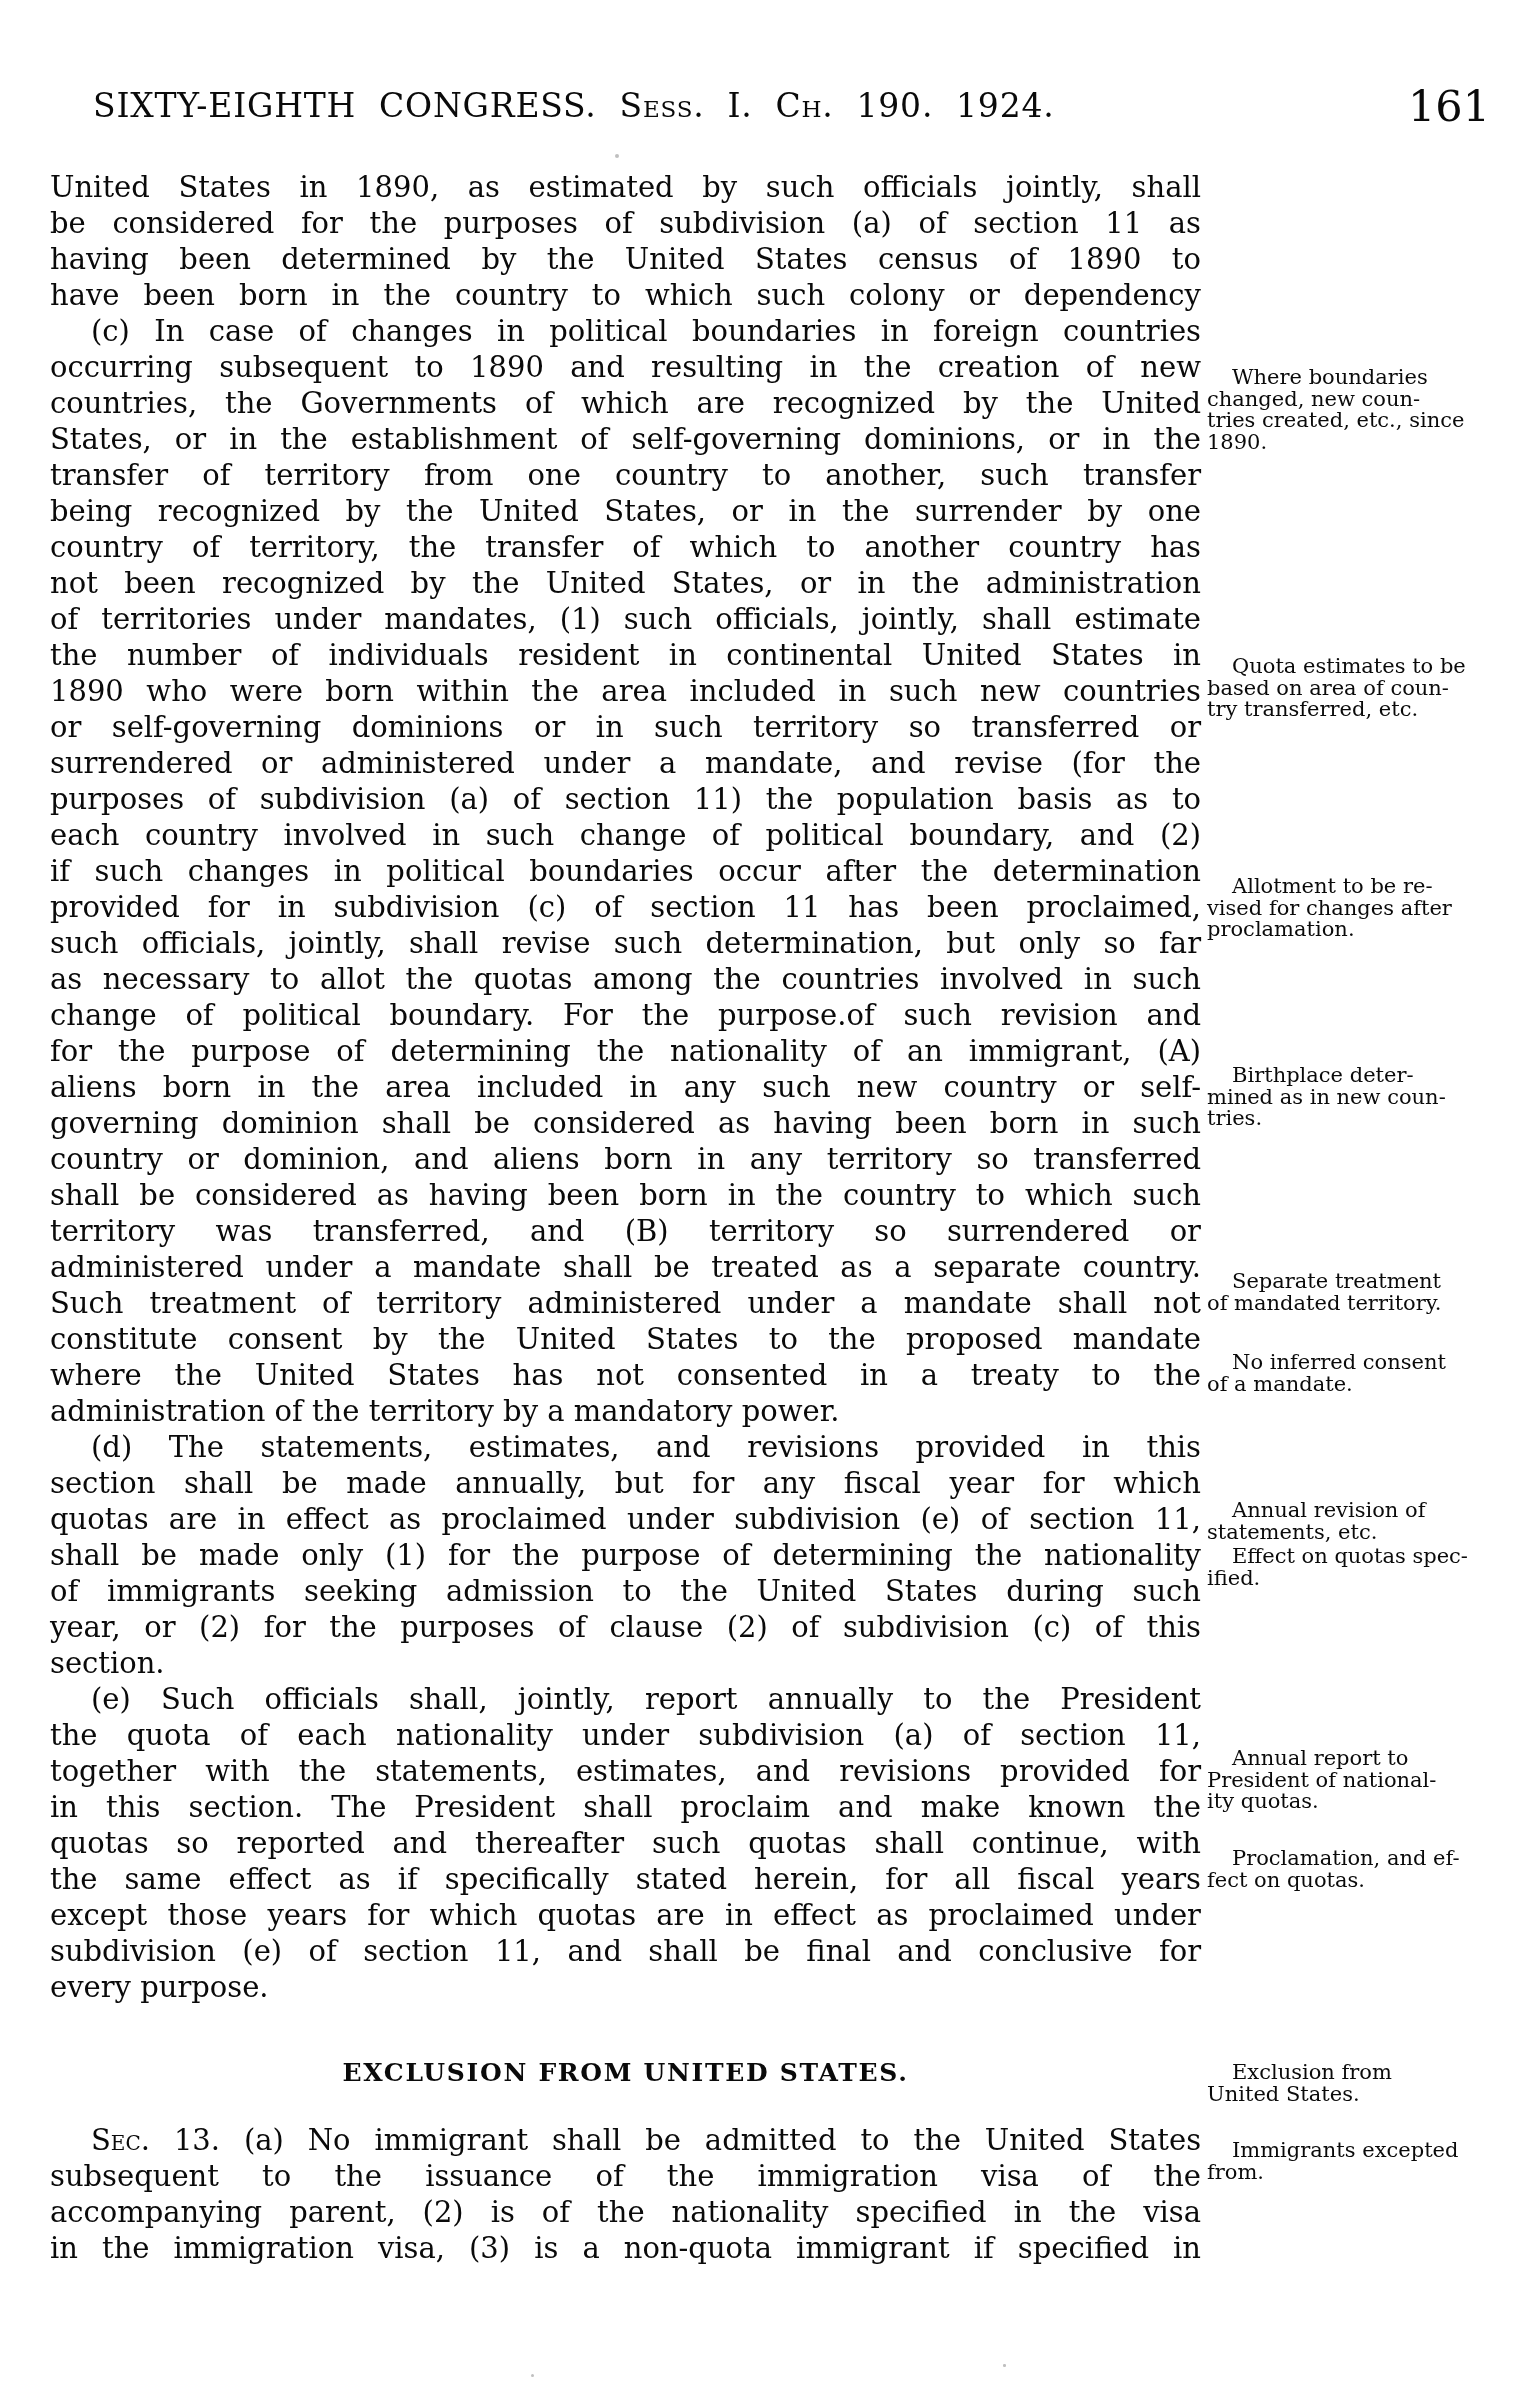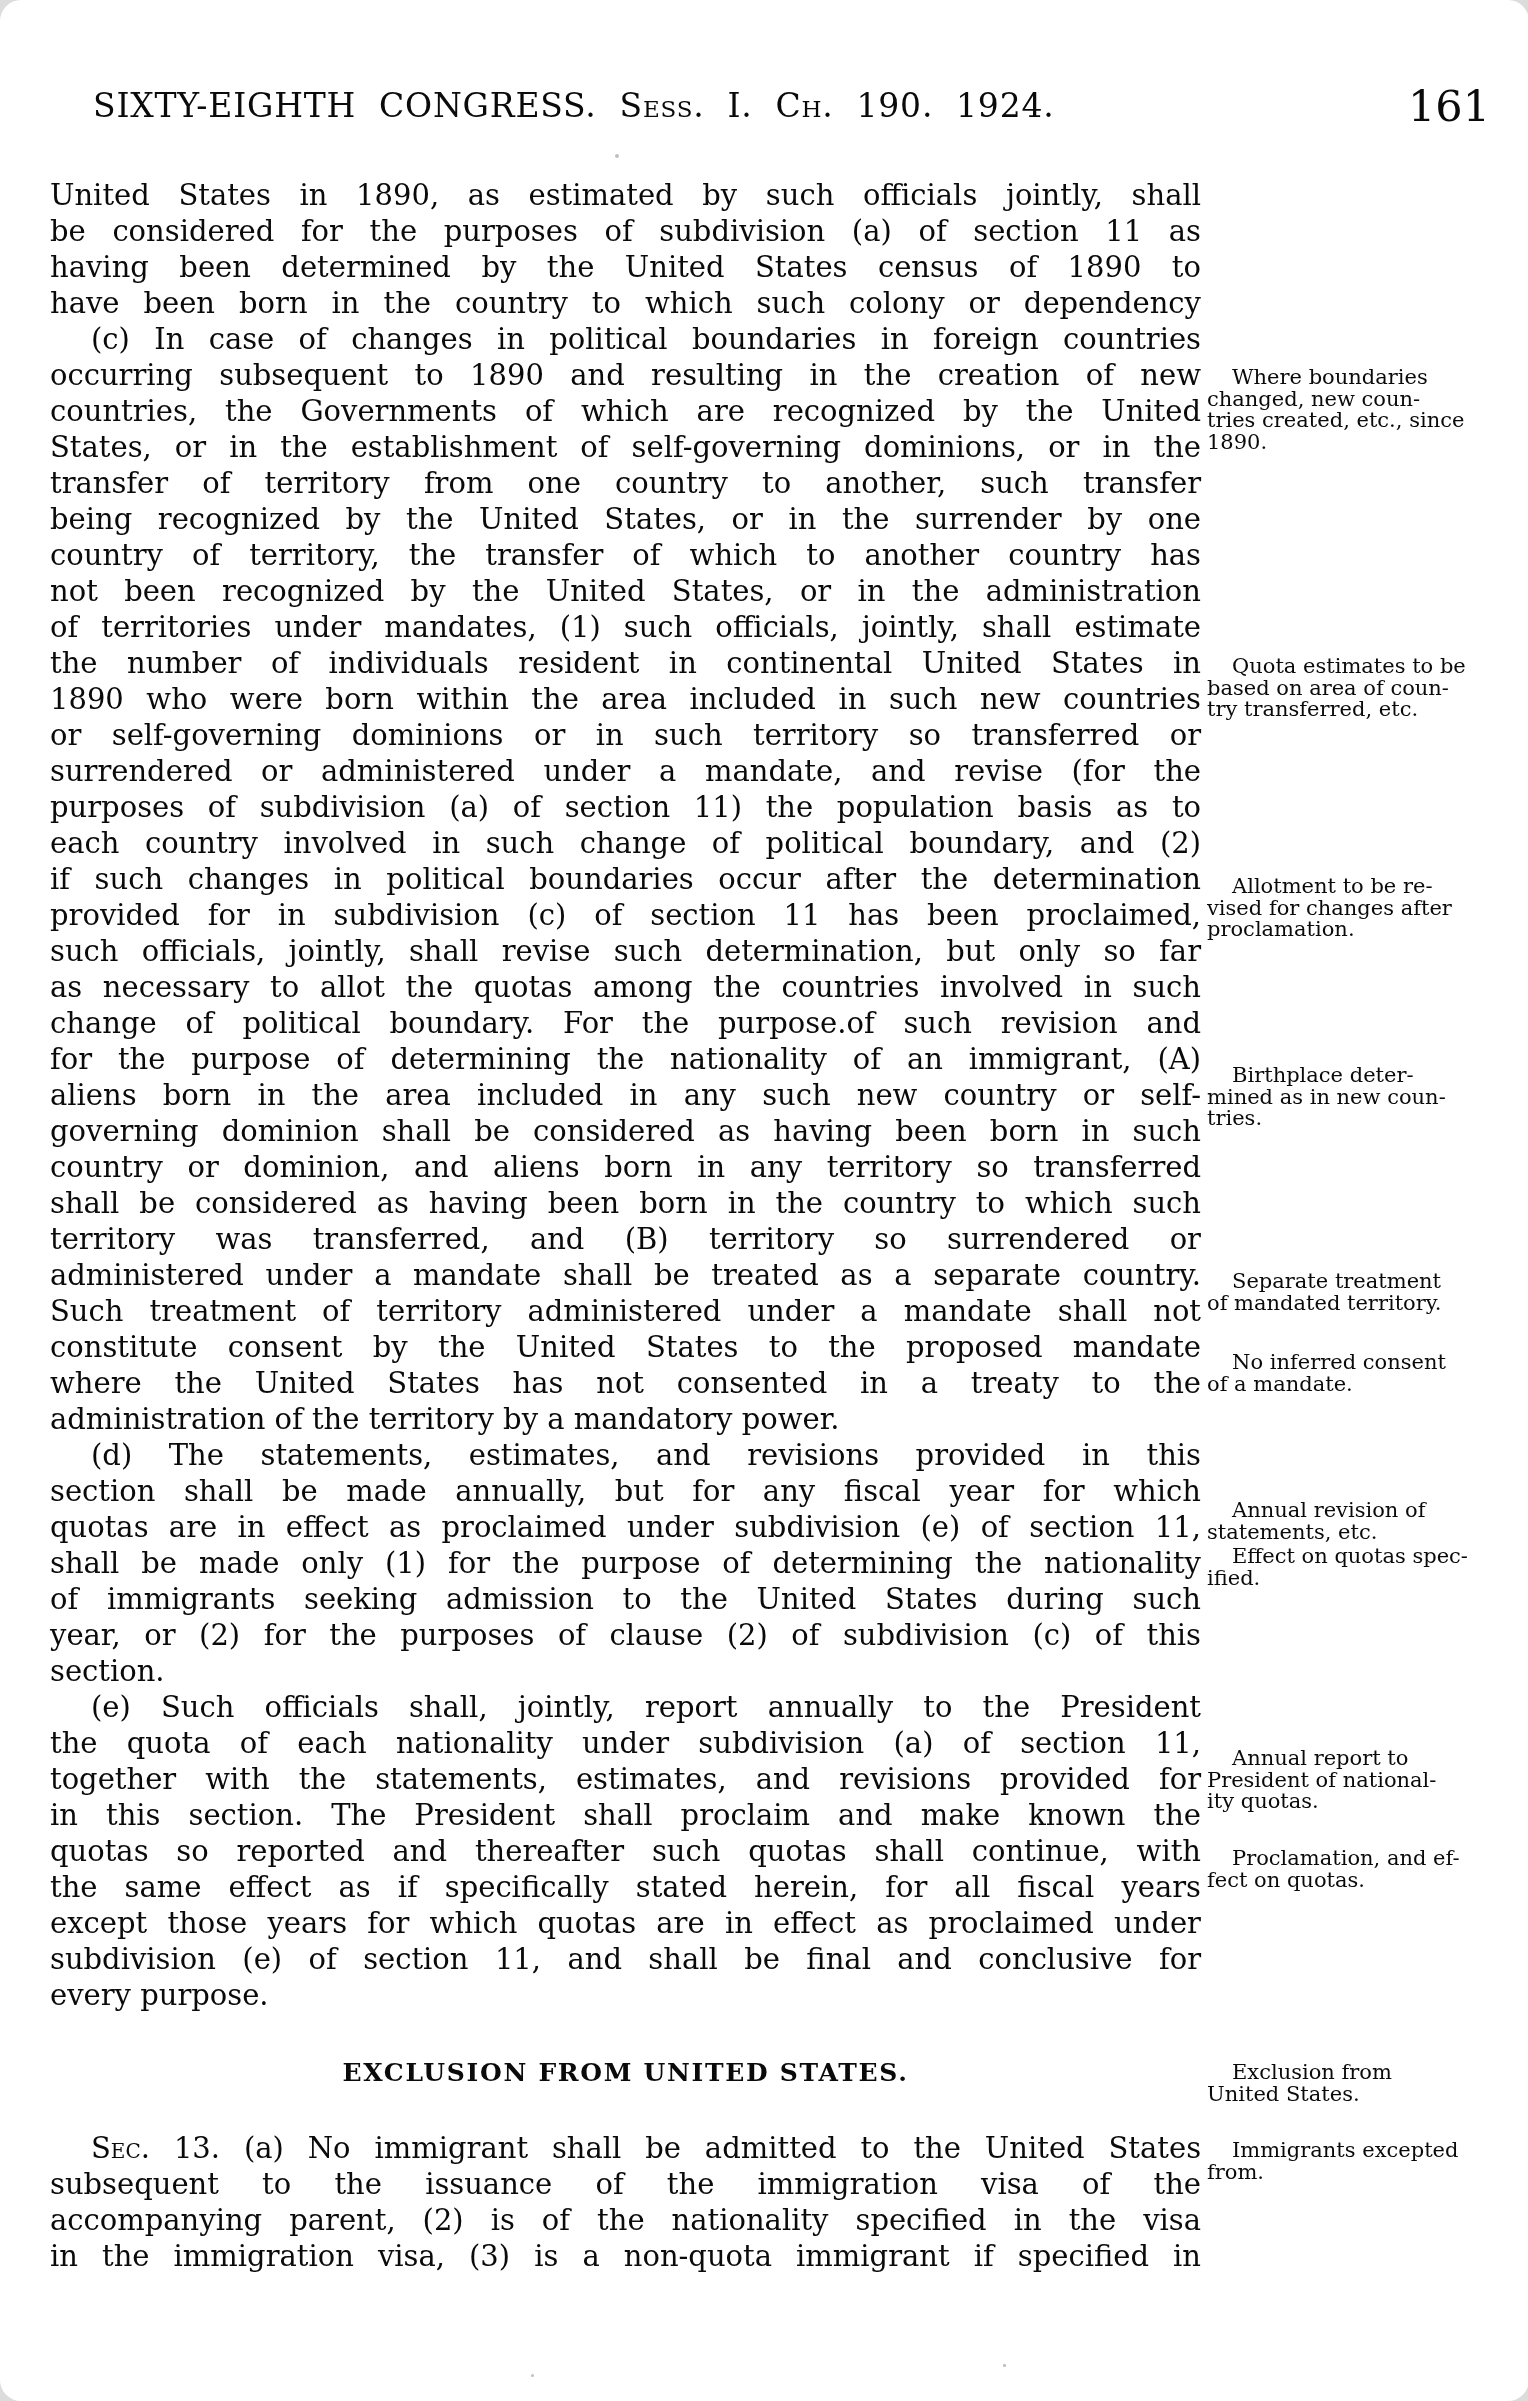--- a/index.html
+++ b/index.html
@@ -1,25 +1,25 @@
 <!DOCTYPE html>
 <html style="font-size:13.3px"><head>
 <meta charset="utf-8">
 <style>
   html,body{margin:0;padding:0;background:#dcdcdc;}
   .page{
     position:relative;width:1529px;height:2401px;background:#ffffff;
-    font-family:"DejaVu Serif","Liberation Serif",serif;color:#0a0a0a;overflow:hidden;border-radius:21px;
+    font-family:"DejaVu Serif","Liberation Serif",serif;color:#0a0a0a;overflow:hidden;
   }
   .running-title{
     position:absolute;top:84px;left:93px;font-size:33px;line-height:43px;
     font-variant:small-caps;letter-spacing:0.8px;word-spacing:11.6px;white-space:nowrap;
   }
   .page-number{position:absolute;top:83px;left:1408px;font-size:43px;line-height:46px;}
-  .body-col{position:absolute;left:50px;width:1151px;margin-top:8px;}
+  .body-col{position:absolute;left:50px;width:1151px;}
   #body-main{top:169px;}
   #body-sec13{top:2122px;}
   .line{
     height:36px;line-height:36px;font-size:29px;
     text-align:justify;text-align-last:justify;
   }
   .line.indent{padding-left:41px;}
   .line.endline{text-align-last:left;}
   .sc{font-variant:small-caps;}
   #section-heading{

